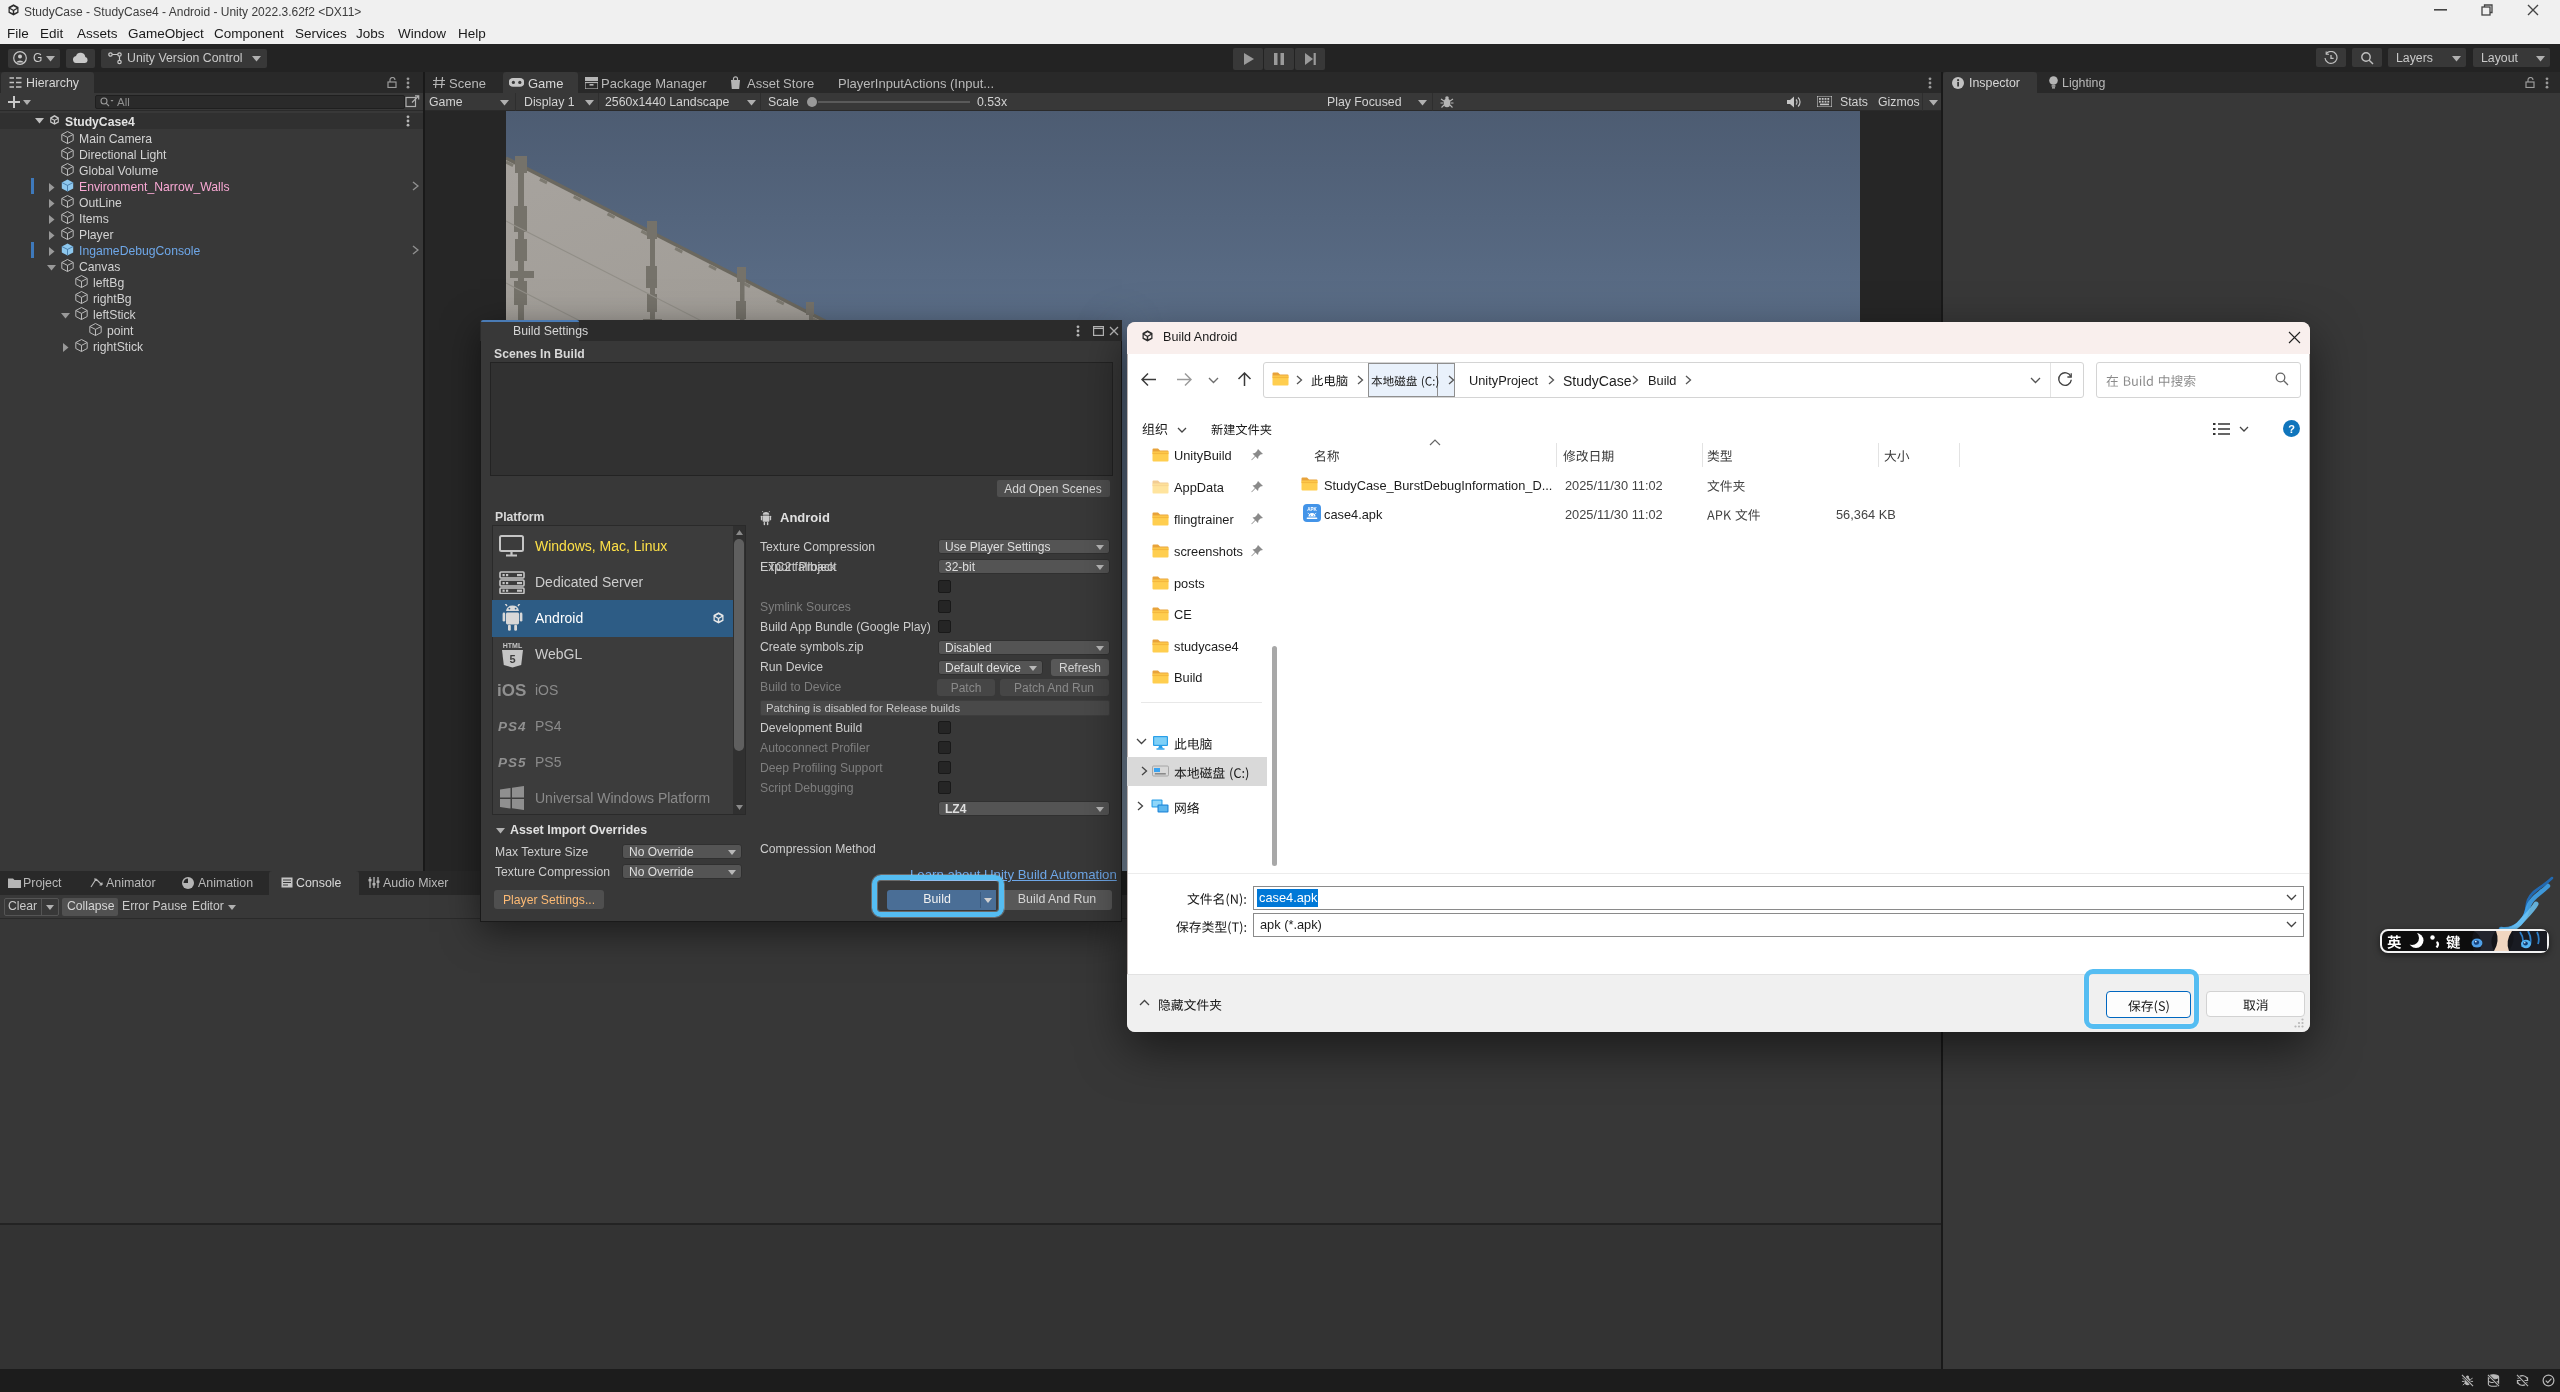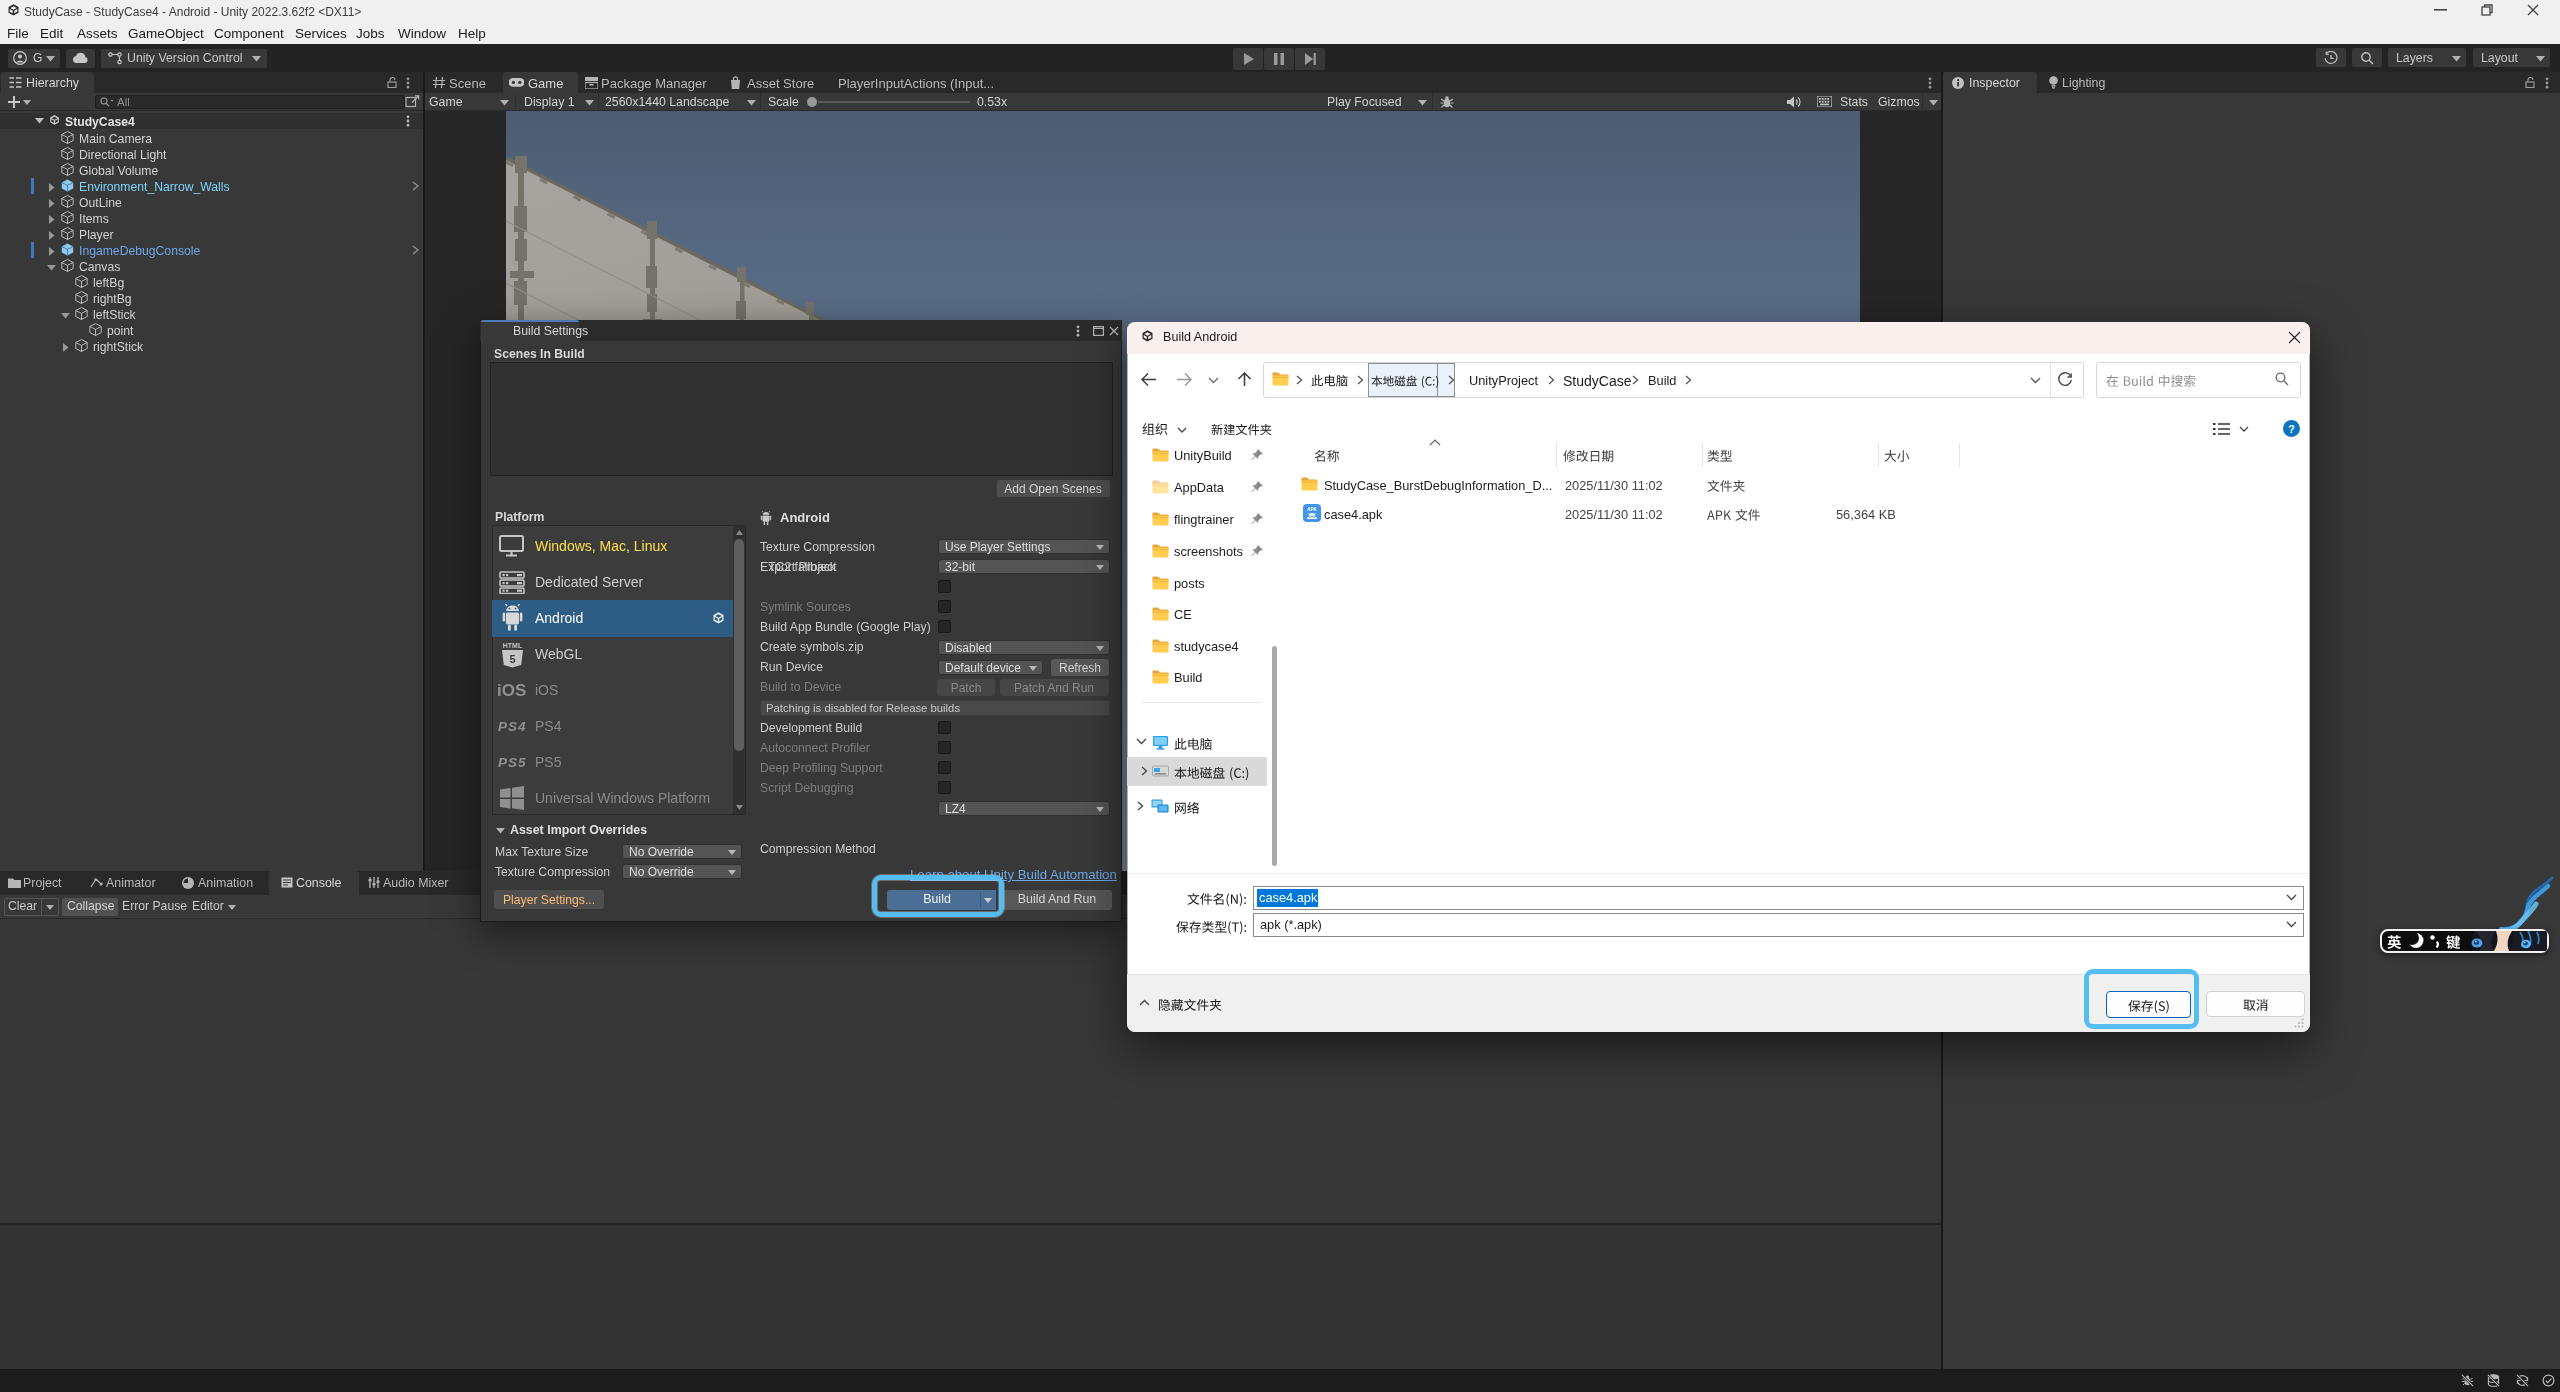--- a/index.html
+++ b/index.html
@@ -266,21 +266,21 @@
   </svg>
 <div class="t" style="left:79px;top:164px;font-size:12.2px;color:#d2d2d2;font-weight:normal;">Global Volume</div>
 <svg class="abs" style="left:49px;top:183px" width="6" height="9">
     <path d="M0 0 V9 L5.5 4.5 Z" fill="#999"></path>
   </svg>
 <div class="abs" style="left:31px;top:178px;width:3px;height:16px;background:#3e79bb"></div>
 <svg class="abs" style="left:61px;top:179px" width="13" height="13" viewBox="0 0 13 13">
     <path d="M6.5 0.5 L12.2 3.5 V9.5 L6.5 12.5 L0.8 9.5 V3.5 Z" fill="#8ec8ee"></path>
     <path d="M0.8 3.5 L6.5 6.4 L12.2 3.5 M6.5 6.4 V12.5" stroke="#3a6f9e" stroke-width="0.8" fill="none"></path>
   </svg>
-<div class="t" style="left:79px;top:180px;font-size:12.2px;color:#7dd3fc;font-weight:normal;">Environment_Narrow_Walls</div>
+<div class="t" style="left:79px;top:180px;font-size:12.2px;color:#f9a8d4;font-weight:normal;">Environment_Narrow_Walls</div>
 <svg class="abs" style="left:412px;top:181px" width="7" height="10" fill="none" stroke="#909090" stroke-width="1.4">
     <path d="M1 1 L6 5 L1 9"></path>
   </svg>
 <svg class="abs" style="left:49px;top:199px" width="6" height="9">
     <path d="M0 0 V9 L5.5 4.5 Z" fill="#999"></path>
   </svg>
 <svg class="abs" style="left:61px;top:195px" width="13" height="13" viewBox="0 0 13 13" fill="none" stroke="#b9b9b9" stroke-width="1">
     <path d="M6.5 0.5 L12.2 3.5 V9.5 L6.5 12.5 L0.8 9.5 V3.5 Z"></path>
     <path d="M0.8 3.5 L6.5 6.4 L12.2 3.5 M6.5 6.4 V12.5"></path>
   </svg>
@@ -604,21 +604,21 @@
 <div class="t" style="left:760px;top:721px;font-size:12.2px;color:#cdcdcd;font-weight:normal;">Development Build</div>
 <div class="abs" style="left:938px;top:721px;width:13px;height:13px;background:#252525;border:1px solid #191919;border-radius:2px"></div>
 <div class="t" style="left:760px;top:741px;font-size:12.2px;color:#7e7e7e;font-weight:normal;">Autoconnect Profiler</div>
 <div class="abs" style="left:938px;top:741px;width:13px;height:13px;background:#252525;border:1px solid #191919;border-radius:2px"></div>
 <div class="t" style="left:760px;top:761px;font-size:12.2px;color:#7e7e7e;font-weight:normal;">Deep Profiling Support</div>
 <div class="abs" style="left:938px;top:761px;width:13px;height:13px;background:#252525;border:1px solid #191919;border-radius:2px"></div>
 <div class="t" style="left:760px;top:781px;font-size:12.2px;color:#7e7e7e;font-weight:normal;">Script Debugging</div>
 <div class="abs" style="left:938px;top:781px;width:13px;height:13px;background:#252525;border:1px solid #191919;border-radius:2px"></div>
 <div class="t" style="left:760px;top:842px;font-size:12.2px;color:#cdcdcd;font-weight:normal;">Compression Method</div>
 <div class="abs" style="left:938px;top:801px;width:172px;height:15px;background:#545454;border-radius:3px;border:1px solid #303030"></div>
-<div class="t" style="left:945px;top:802px;font-size:12px;color:#dfdfdf;font-weight:normal;">LZ4</div>
+<div class="t" style="left:945px;top:802px;font-size:12px;color:#dfdfdf;font-weight:bold;">LZ4</div>
 <svg class="abs" style="left:1096px;top:807px" width="8" height="5">
     <path d="M0 0 H8 L4 5 Z" fill="#b8b8b8"></path>
   </svg>
 <svg class="abs" style="left:496px;top:828px" width="9" height="6">
     <path d="M0 0 H9 L4.5 5.5 Z" fill="#b0b0b0"></path>
   </svg>
 <div class="t" style="left:510px;top:823px;font-size:12.4px;color:#e0e0e0;font-weight:bold;">Asset Import Overrides</div>
 <div class="t" style="left:495px;top:845px;font-size:12.2px;color:#cdcdcd;font-weight:normal;">Max Texture Size</div>
 <div class="abs" style="left:622px;top:844px;width:120px;height:15px;background:#545454;border-radius:3px;border:1px solid #303030"></div>
 <div class="t" style="left:629px;top:845px;font-size:12px;color:#dfdfdf;font-weight:normal;">No Override</div>

